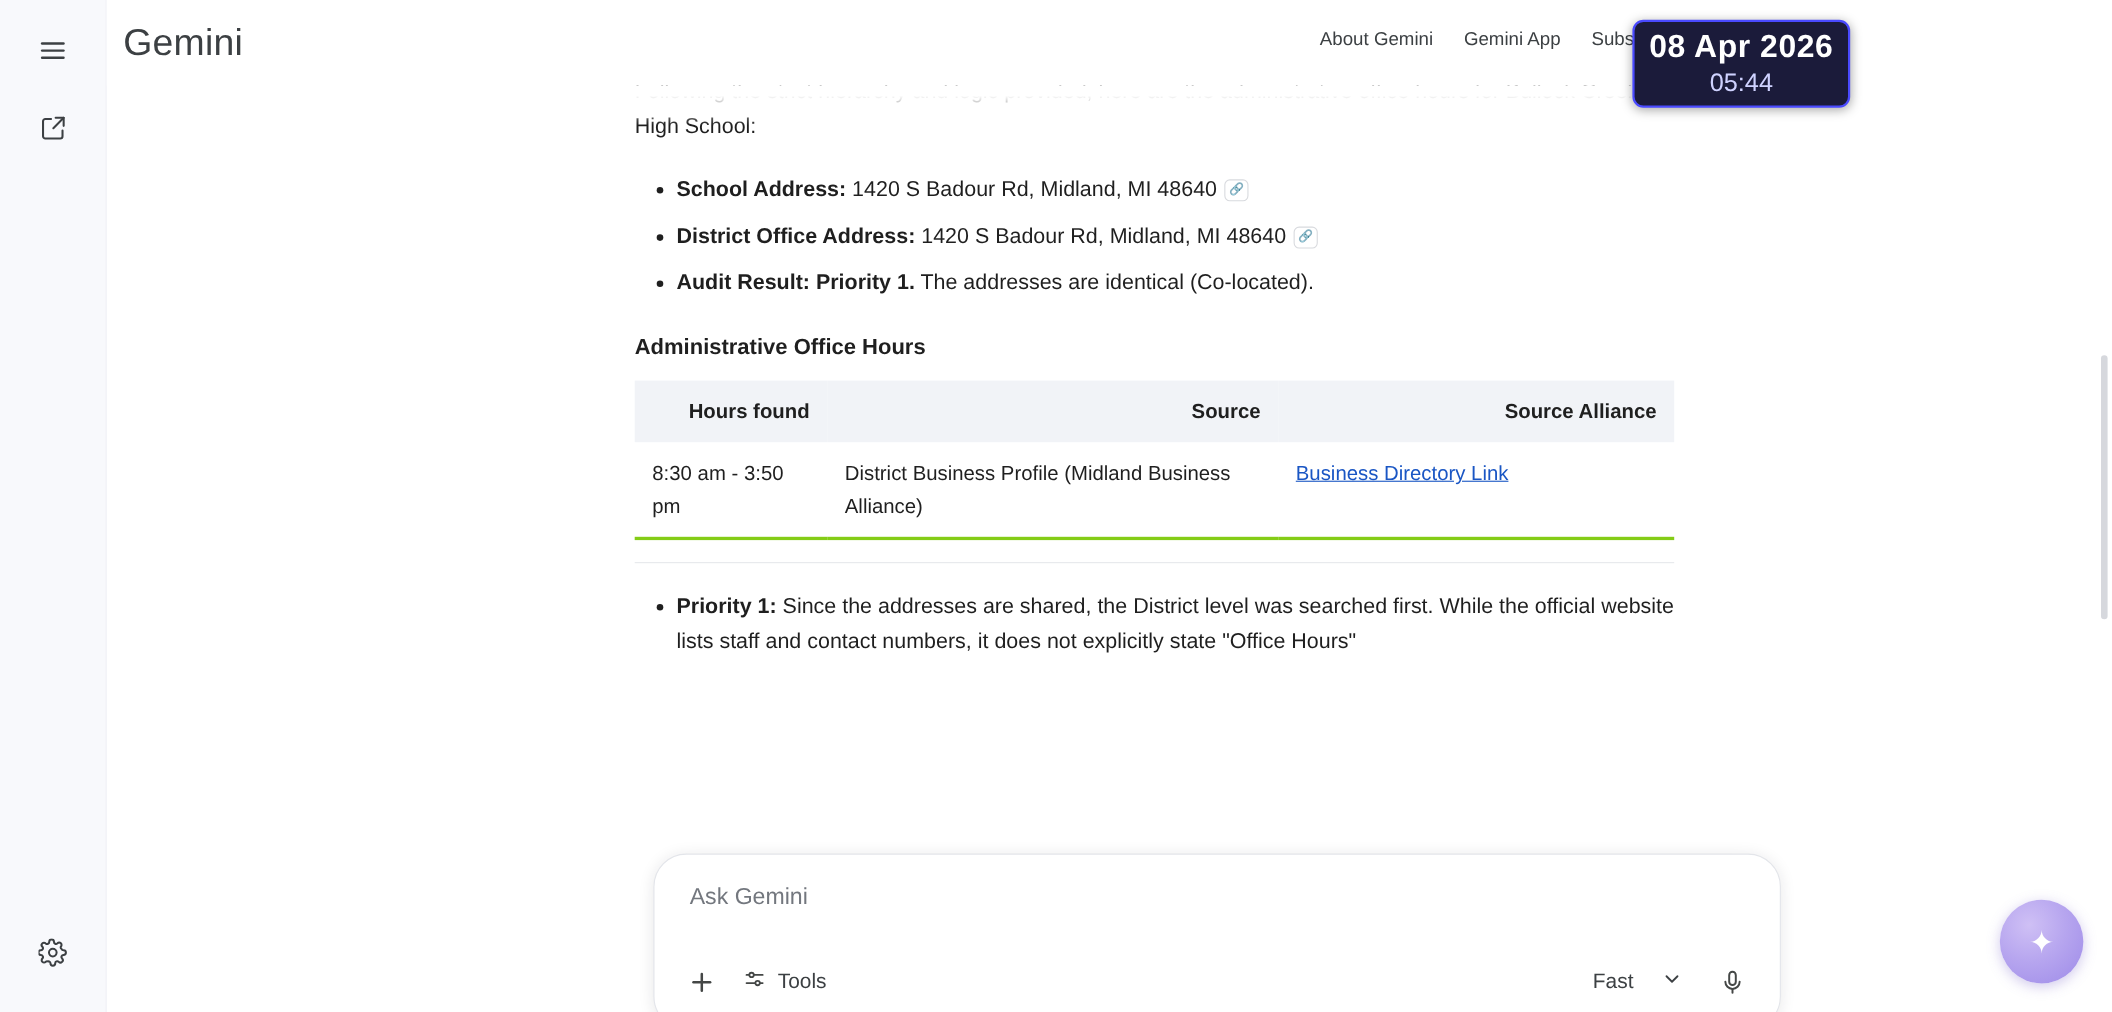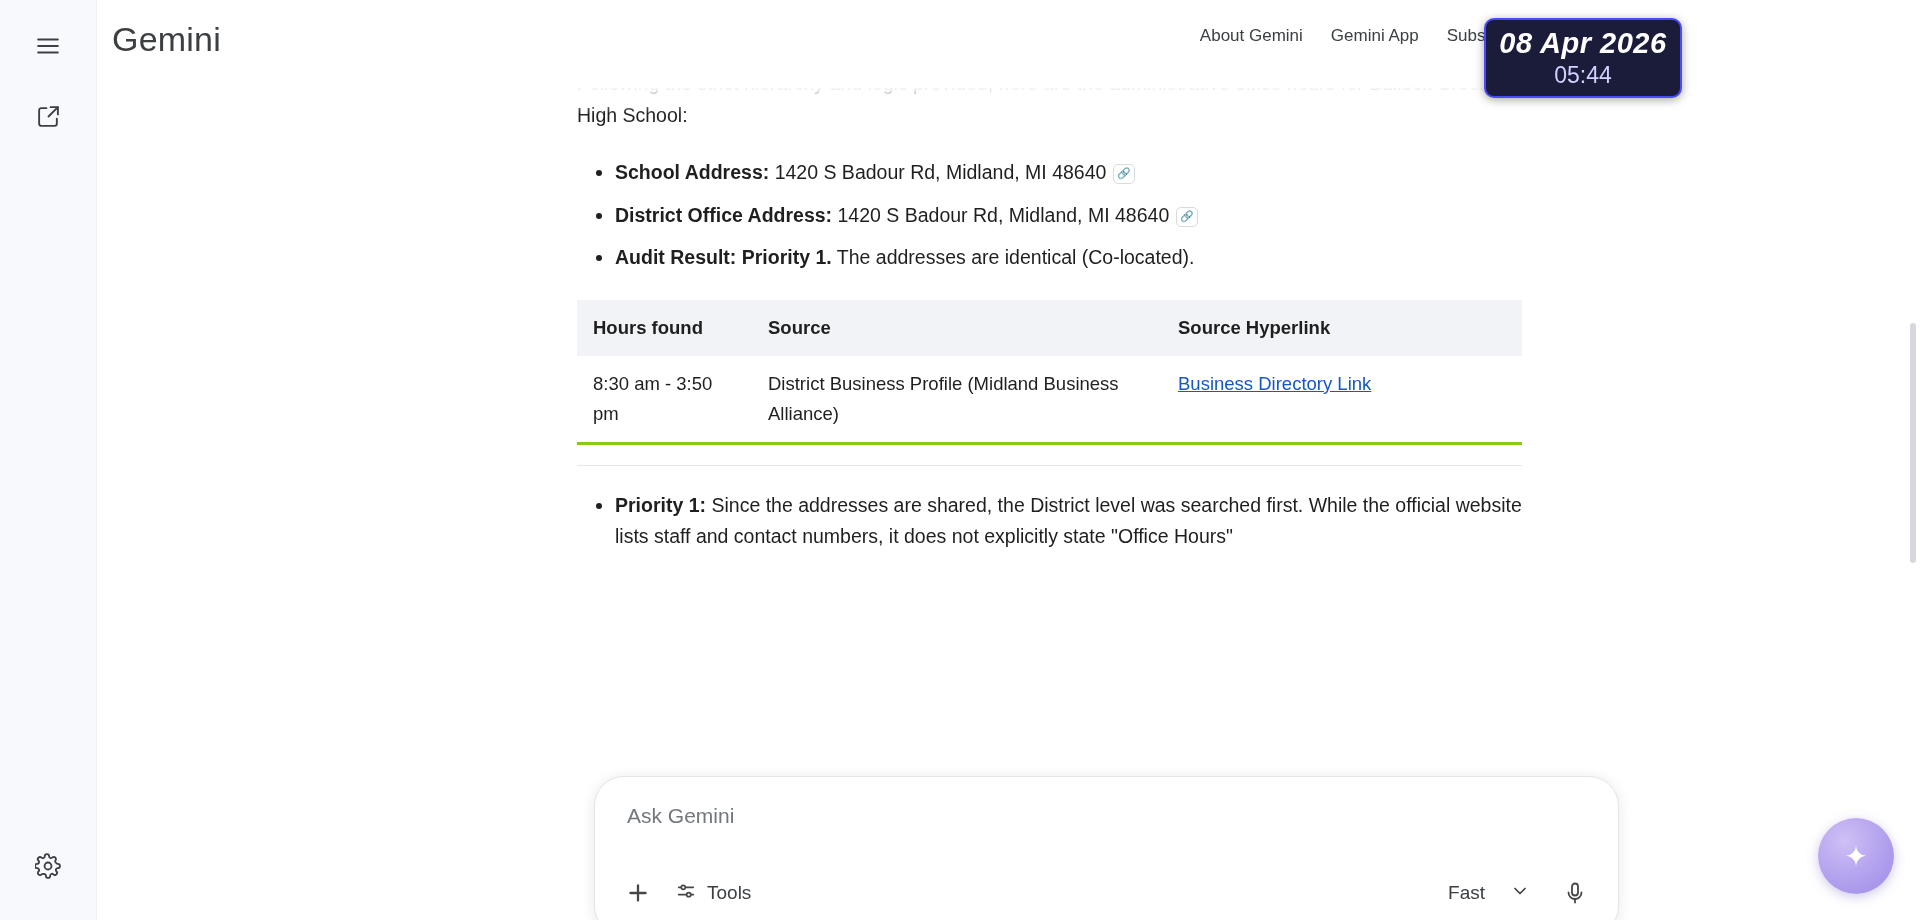--- a/index.html
+++ b/index.html
@@ -48,21 +48,21 @@
     position: absolute; right: 18px; top: 18px;
     width: 198px; height: 80px;
     background: #1b1b3a;
     border: 2px solid #4a4aff;
     border-radius: 10px;
     color: #fff;
     display: flex; flex-direction: column; align-items: center; justify-content: center;
     box-shadow: 0 2px 10px rgba(0,0,0,.35);
     z-index: 60;
   }
-  .clock .date { font-size: 29px; font-weight: bold; letter-spacing: .5px; font-style: italic; }
+  .clock .date { font-size: 29px; font-weight: bold; letter-spacing: .5px; }
   .clock .time { font-size: 23px; color: #cfd2ff; margin-top: 2px; }
 
   
   .convo {
     position: absolute; left: 97px; top: 78px; width: 1823px; height: 842px;
     overflow: hidden;
   }
   .content {
     position: absolute; left: 480px; top: -10px; width: 945px;
     color: #1f1f1f; font-size: 19.5px; line-height: 1.62;
@@ -85,21 +85,21 @@
     margin-left: 7px; vertical-align: middle;
     font-size: 11px; color: #7a7f87; cursor: pointer; background: #fff;
   }
 
   
   table.facts {
     border-collapse: collapse; width: 945px; margin: 4px 0 20px 0;
     font-size: 18.5px;
   }
   table.facts thead th {
-    background: #f1f3f7; text-align: left; font-weight: bold;
+    background: #f1f3f7; text-align: right; font-weight: bold;
     padding: 13px 16px; color: #1f1f1f;
   }
   table.facts tbody td {
     padding: 13px 16px; color: #1f1f1f; vertical-align: top;
   }
   table.facts tbody tr { border-bottom: 3px solid #84cc16; }
   td a.link { color: #1a56c4; text-decoration: underline; cursor: pointer; }
 
   .divider { height: 1px; background: #e6e8ec; margin: 6px 0 24px 0; width: 945px; }
 
@@ -209,26 +209,27 @@
           <b>School Address:</b><span> 1420 S Badour Rd, Midland, MI 48640</span><span class="chip">🔗</span>
         </li>
         <li>
           <b>District Office Address:</b><span> 1420 S Badour Rd, Midland, MI 48640</span><span class="chip">🔗</span>
         </li>
         <li>
           <b>Audit Result: Priority 1.</b><span> The addresses are identical (Co-located).</span>
         </li>
       </ul>
 
+      <h3 class="sec">Administrative Office Hours</h3>
       <table class="facts">
         <thead>
           <tr>
             <th style="width:175px;">Hours found</th>
             <th style="width:410px;">Source</th>
-            <th>Source Hyperlink</th>
+            <th>Source Alliance</th>
           </tr>
         </thead>
         <tbody>
           <tr>
             <td>8:30 am - 3:50 pm</td>
             <td>District Business Profile (Midland Business Alliance)</td>
             <td>
               <a class="link">Business Directory Link</a>
             </td>
           </tr>

